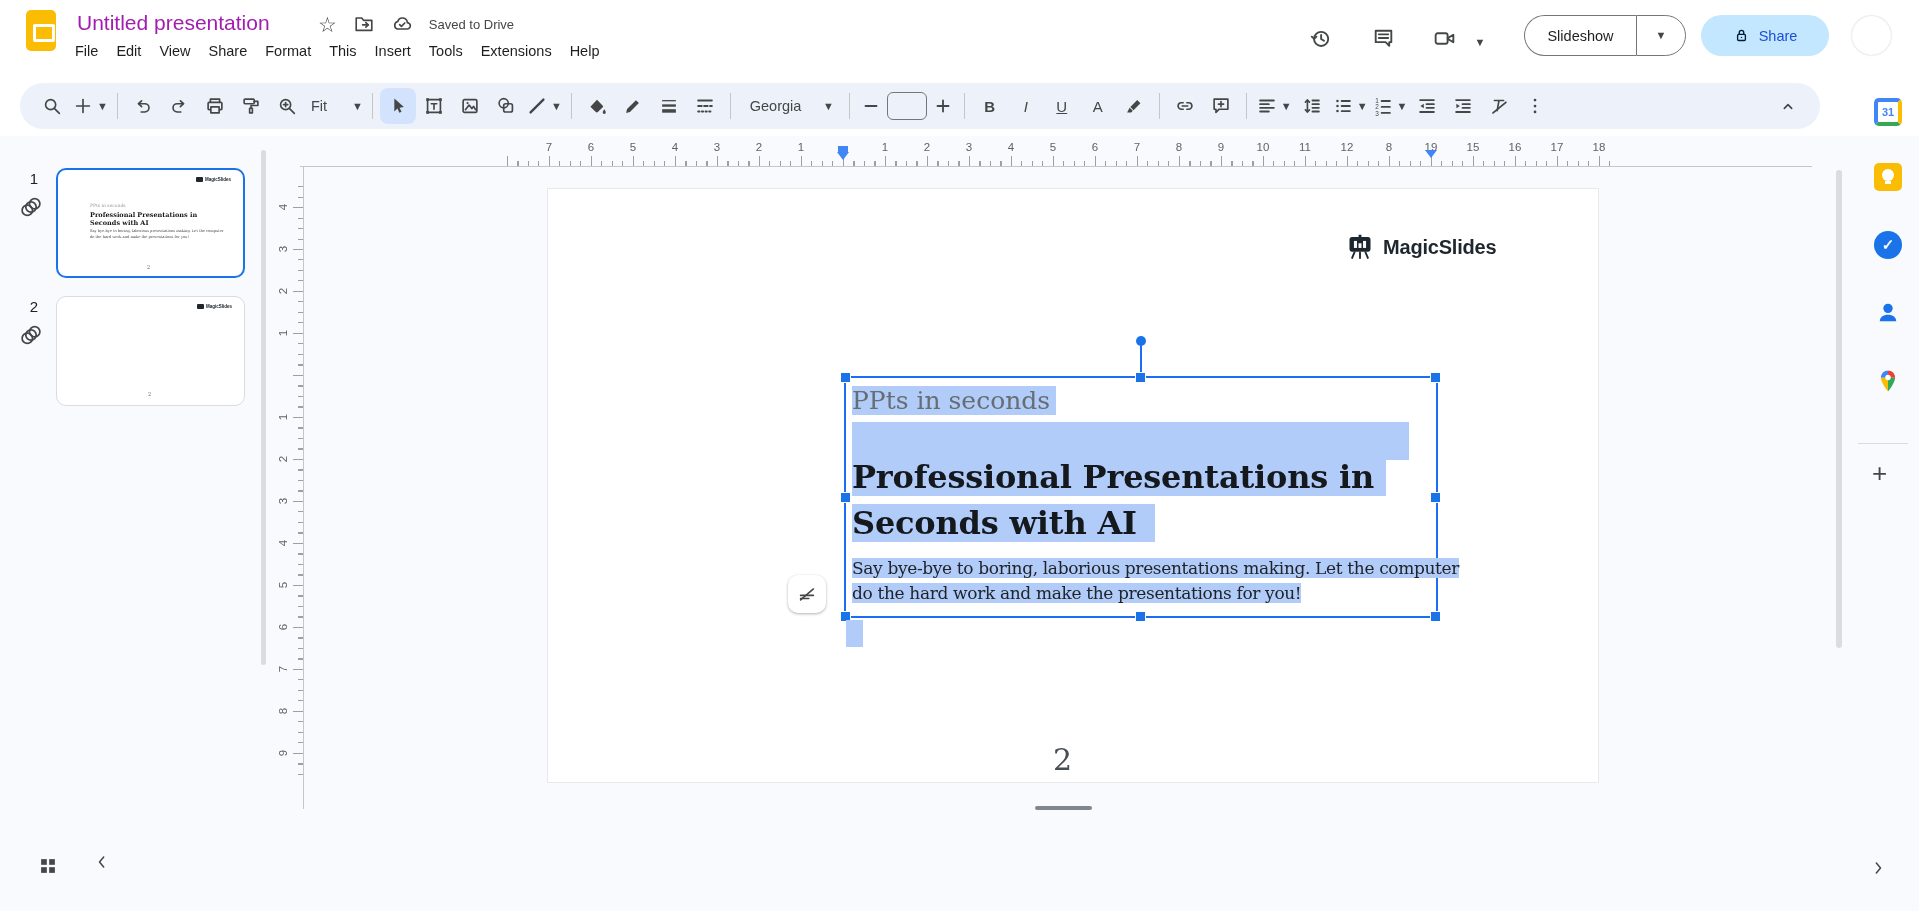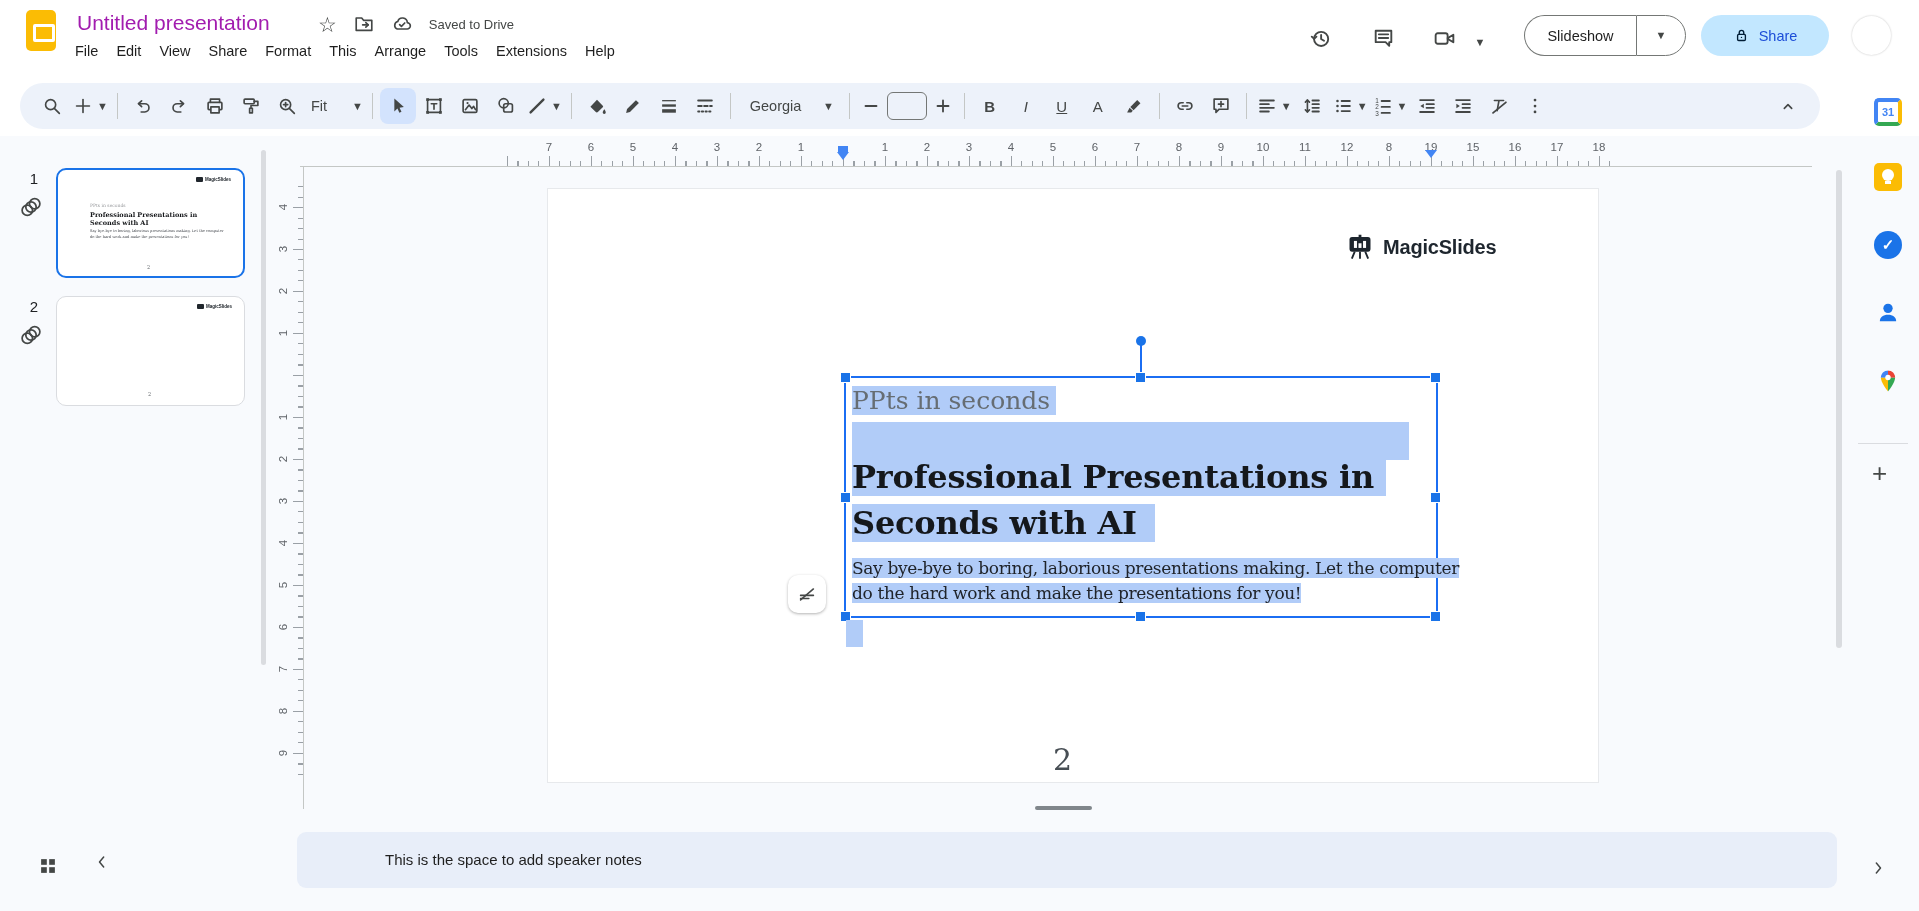--- a/index.html
+++ b/index.html
@@ -124,21 +124,21 @@
       </span>
       <span class="saved-text">Saved to Drive</span>
     </div>
     <div class="menubar">
       <span class="menu-item">File</span>
       <span class="menu-item">Edit</span>
       <span class="menu-item">View</span>
       <span class="menu-item">Share</span>
       <span class="menu-item">Format</span>
       <span class="menu-item">This</span>
-      <span class="menu-item">Arrange</span>
+      <span class="menu-item">Insert</span>
       <span class="menu-item">Tools</span>
       <span class="menu-item">Extensions</span>
       <span class="menu-item">Help</span>
     </div>
 
     <div class="tb-icon" style="left:1306px">
       <svg class="ic" style="width:25px;height:25px" viewBox="0 0 24 24">
           <circle cx="12.6" cy="12.4" r="6.8"></circle>
           <path d="M12.6 8.6 v3.8 l2.8 1.8"></path>
           <polyline points="3.6 10.2 5.9 12.4 8.1 10.2"></polyline>
@@ -541,21 +541,20 @@
           <path d="M5 13.5 h14 M5 17 h9"></path>
           <line x1="5" y1="18.5" x2="19" y2="6.5"></line>
         </svg>
     </div>
     <div class="page-num serif">2</div>
   </div>
 
   <div class="drag-handle"></div>
   <div class="canvas-scroll"></div>
 
-  <div class="notes">This is the space to add speaker notes</div>
   <div class="grid-btn">
     <svg style="width:22px;height:22px" viewBox="0 0 24 24">
         <rect x="4.5" y="4.5" width="6.2" height="6.2" fill="#444746"></rect>
         <rect x="13.3" y="4.5" width="6.2" height="6.2" fill="#444746"></rect>
         <rect x="4.5" y="13.3" width="6.2" height="6.2" fill="#444746"></rect>
         <rect x="13.3" y="13.3" width="6.2" height="6.2" fill="#444746"></rect>
       </svg>
   </div>
   <div class="chev-left">
     <svg class="ic" style="width:20px;height:20px" viewBox="0 0 24 24">

